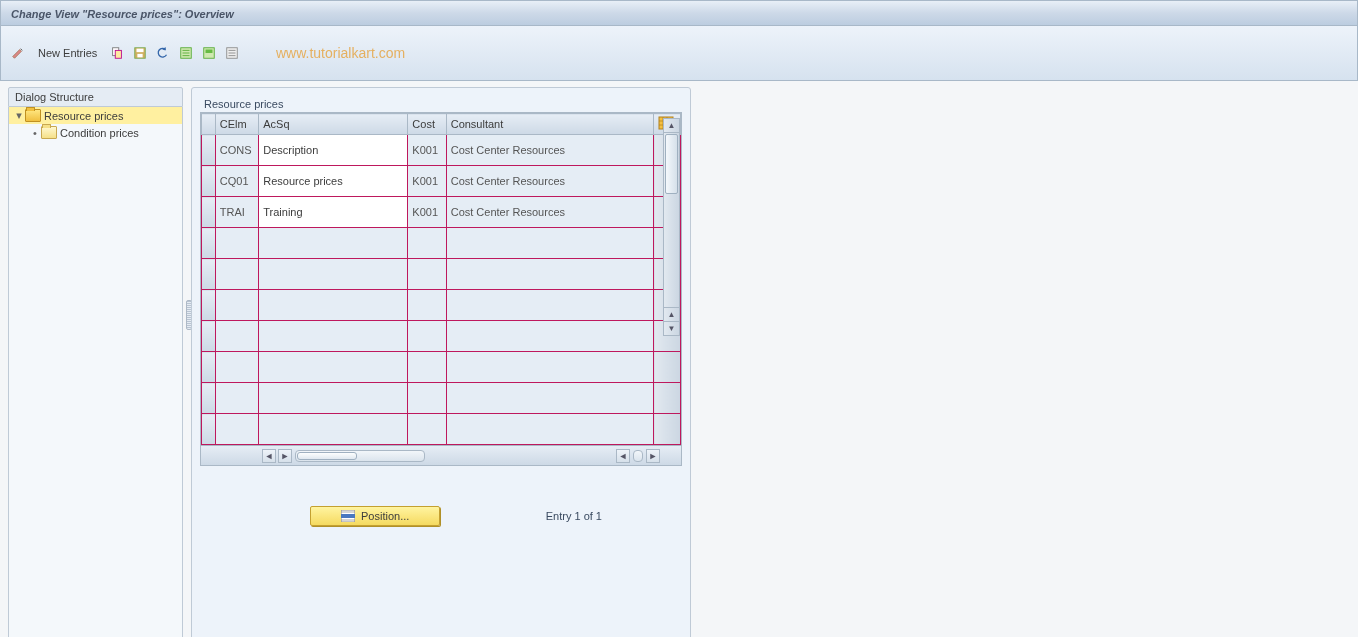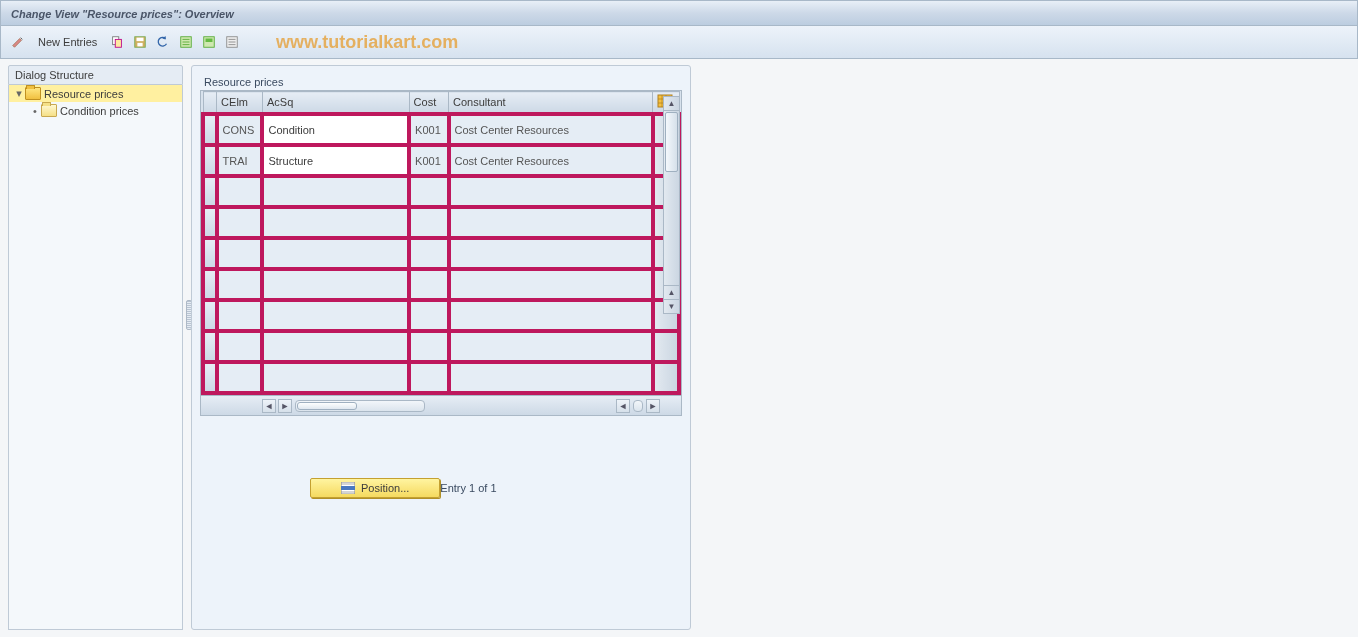--- a/index.html
+++ b/index.html
@@ -14,35 +14,35 @@
       font-style: italic;
       font-size: 14px;
       color: #4a5568;
     }
 
     
     .toolbar {
       background: linear-gradient(to bottom, #edf3fa 0%, #d6e2ef 100%);
       border: 1px solid #a8b8c8;
       border-top: none;
-      padding: 7px 8px;
+      padding: 18px 8px;
       display: flex;
       align-items: center;
       gap: 5px;
       position: relative;
     }
     .toolbar-btn {
       width: 18px; height: 18px;
       display: inline-flex; align-items: center; justify-content: center;
       cursor: pointer;
       border: 1px solid transparent;
       border-radius: 2px;
     }
     .toolbar-text { padding: 0 6px; cursor: pointer; }
-    .watermark { position: absolute; left: 275px; color: #e6a23c; font-size: 18px; font-weight: bold; opacity: 0.8; }
+    .watermark { position: absolute; left: 275px; color: #e6a23c; font-size: 14px; font-weight: normal; opacity: 0.8; }
 
     
     .main { display: flex; gap: 8px; padding: 6px 8px; height: calc(100% - 60px); }
 
     
     .tree-panel { width: 175px; }
     .tree-header {
       background: #e5ecf4; border: 1px solid #bfcad6;
       padding: 3px 6px; border-radius: 2px 2px 0 0;
     }
@@ -57,21 +57,21 @@
     .folder.closed { background: linear-gradient(#fff8d0,#f5e088); border:1px solid #c8a850; border-radius:1px; position:relative;}
     .folder.closed::before { content:""; position:absolute; top:-3px; left:0; width:7px; height:3px; background:#f5e088; border:1px solid #c8a850; border-bottom:none; border-radius:1px 1px 0 0;}
 
     
     .content-panel { width: 500px; background: #edf3fa; border: 1px solid #bfcad6; padding: 8px; border-radius: 3px; position:relative; }
     .group-title { padding: 2px 4px; color: #3a4a60; margin-bottom: 0; }
     .table-wrap { border: 1px solid #aab8c6; background: #d8e2ed; }
 
     table.data { border-collapse: collapse; width: 100%; }
     table.data th { background: linear-gradient(#e6edf5,#cdd9e6); border:1px solid #aab8c6; padding:2px 4px; font-weight:normal; text-align:left; height:18px;margin-top:24px; }
-    table.data td { border:4px solid #be185d; padding:2px 4px; background:#e9f0f7; height:31px; }
+    table.data td { border:1px solid #be185d; padding:2px 4px; background:#e9f0f7; height:31px; }
     table.data td.rowhandle { background: linear-gradient(#e6edf5,#cdd9e6); width:13px; cursor:pointer; }
     table.data td.inp { background:#fff; }
     table.data td.ro { background:#e5edf5; color:#555; }
     .config-icon { width:16px; height:14px; display:inline-block; }
     .config-icon svg { width:16px; height:14px; }
 
     
     .vscroll { position:absolute; right:10px; top:30px; width:17px; height:218px; background: linear-gradient(to right,#e2e9f0,#cbd6e2); border:1px solid #aab8c6; }
     .vscroll .arrow-up, .vscroll .arrow-down { height:14px; display:flex; align-items:center; justify-content:center; font-size:8px; color:#556; cursor:pointer; border-bottom:1px solid #aab8c6;}
     .vscroll .arrow-down { position:absolute; bottom:14px; width:100%; border-top:1px solid #aab8c6; border-bottom:none;}
@@ -80,21 +80,21 @@
 
     
     .hscroll-row { background: linear-gradient(#e6edf5,#cdd9e6); border-top:1px solid #aab8c6; height:20px; display:flex; align-items:center; padding:0 40px; position:relative;}
     .hscroll { display:flex; align-items:center; }
     .hscroll .arrow { width:14px; height:14px; display:flex;align-items:center;justify-content:center;font-size:9px;color:#556;cursor:pointer; border:1px solid #aab8c6; background:linear-gradient(#eef3f9,#d6e0ea); margin:0 1px;}
     .hscroll .track { width:130px; height:12px; background:linear-gradient(#f2f6fa,#dbe4ed); border:1px solid #aab8c6; border-radius:4px; margin:0 2px; position:relative;}
     .hscroll .track .thumb-h { position:absolute; left:1px; top:1px; width:60px; height:8px; background:linear-gradient(#fdfefe,#e0e8f0); border:1px solid #9fb0c0; border-radius:3px;}
     .hscroll.right .track { width:10px; }
 
     
-    .footer-row { display:flex; align-items:center; margin-top: 62px; padding:0 40px 8px 110px;}
+    .footer-row { display:flex; align-items:center; justify-content:space-between; margin-top: 40px; padding:0 40px 8px 110px;}
     .position-btn { display:inline-flex; align-items:center; gap:6px; background: linear-gradient(#fff4a0,#f5da60); border:1px solid #c4a030; padding:3px 30px; border-radius:2px; box-shadow:1px 1px 0 #b09028; cursor:pointer; }
     .position-btn .picon { display:inline-flex; }
     .entry-text { color:#3a4a60; margin-right: 40px;}
 
     
     .ico { width:14px; height:14px; display:block; }
 
     
     .splitter { position:absolute; left:186px; top:300px; width:6px; height:30px; background:repeating-linear-gradient(#b8c4d2,#b8c4d2 1px,#e6ecf3 1px,#e6ecf3 2px); border:1px solid #aeb9c6; border-radius:2px; cursor:col-resize;}
   </style>
@@ -192,29 +192,37 @@
                     <path d="M5 1v12M9 1v12M1 5h14M1 9h14" stroke="#b08020" stroke-width="0.7"></path>
                   </svg>
               </span>
             </th>
           </tr>
         </thead>
         <tbody id="tbody">
             <tr>
               <td class="rowhandle"></td>
               <td class="ro">CONS</td>
-              <td class="inp">Condition</td>
+              <td class="inp">Description</td>
               <td class="ro">K001</td>
               <td class="ro">Cost Center Resources</td>
               <td class="ro" style="background:linear-gradient(to right,#e2e9f0,#cbd6e2)"></td>
             </tr>
             <tr>
               <td class="rowhandle"></td>
+              <td class="ro">CQ01</td>
+              <td class="inp">Resource prices</td>
+              <td class="ro">K001</td>
+              <td class="ro">Cost Center Resources</td>
+              <td class="ro" style="background:linear-gradient(to right,#e2e9f0,#cbd6e2)"></td>
+            </tr>
+            <tr>
+              <td class="rowhandle"></td>
               <td class="ro">TRAI</td>
-              <td class="inp">Structure</td>
+              <td class="inp">Training</td>
               <td class="ro">K001</td>
               <td class="ro">Cost Center Resources</td>
               <td class="ro" style="background:linear-gradient(to right,#e2e9f0,#cbd6e2)"></td>
             </tr>
             <tr>
               <td class="rowhandle"></td>
               <td class="ro"></td>
               <td class="ro"></td>
               <td class="ro"></td>
               <td class="ro"></td>

